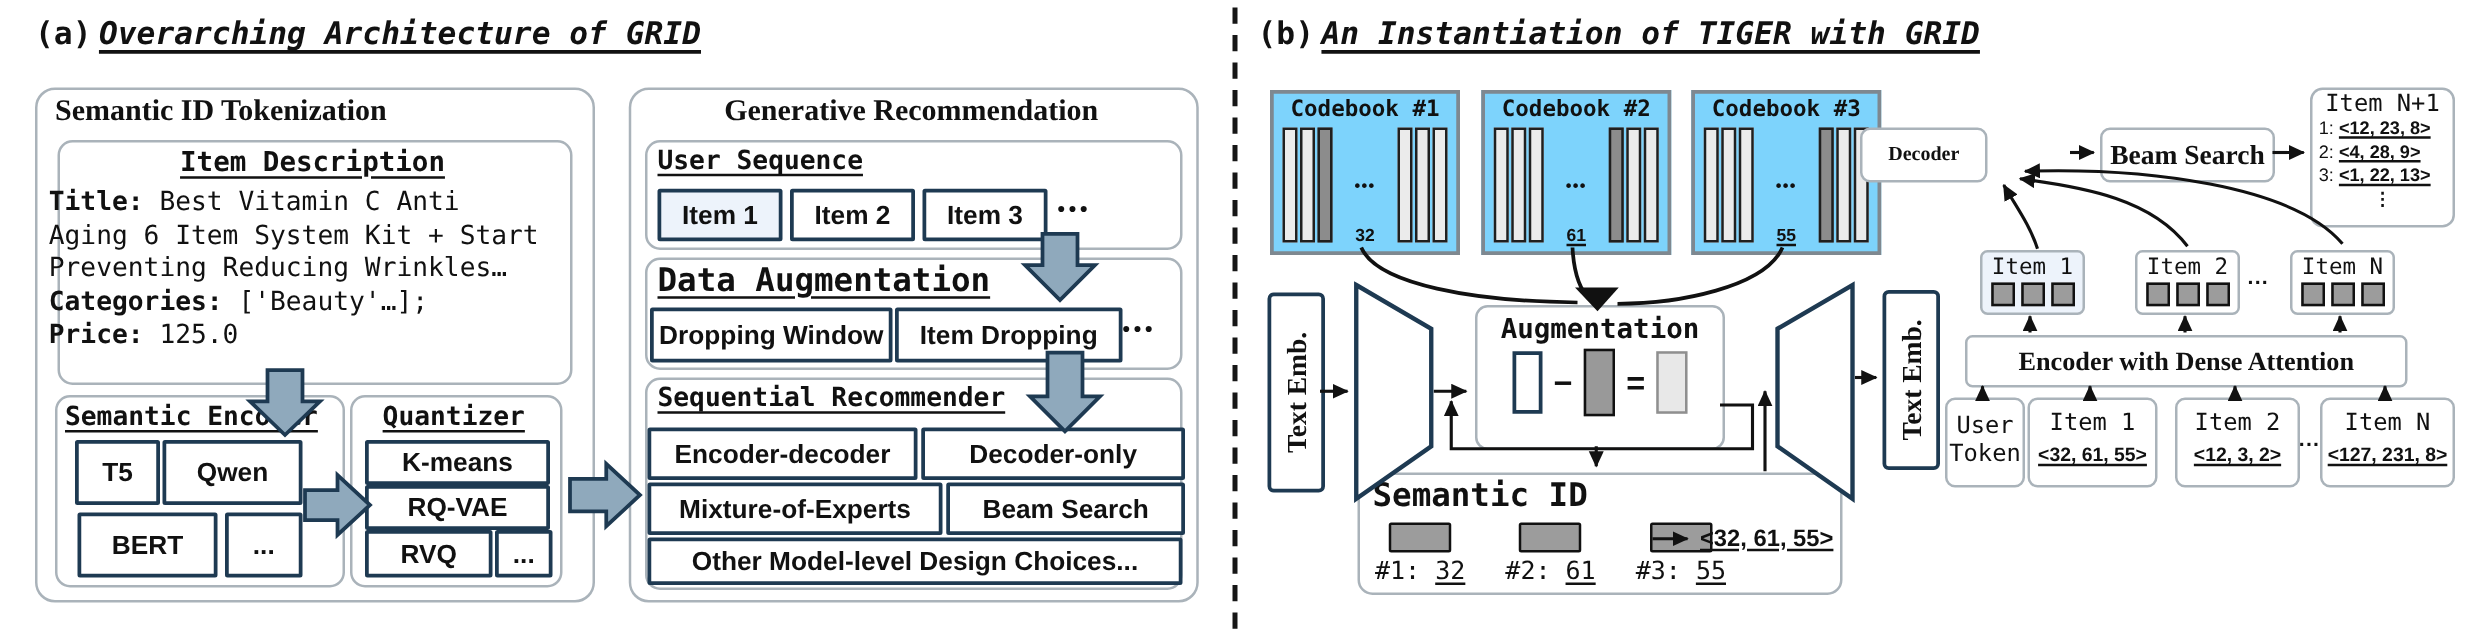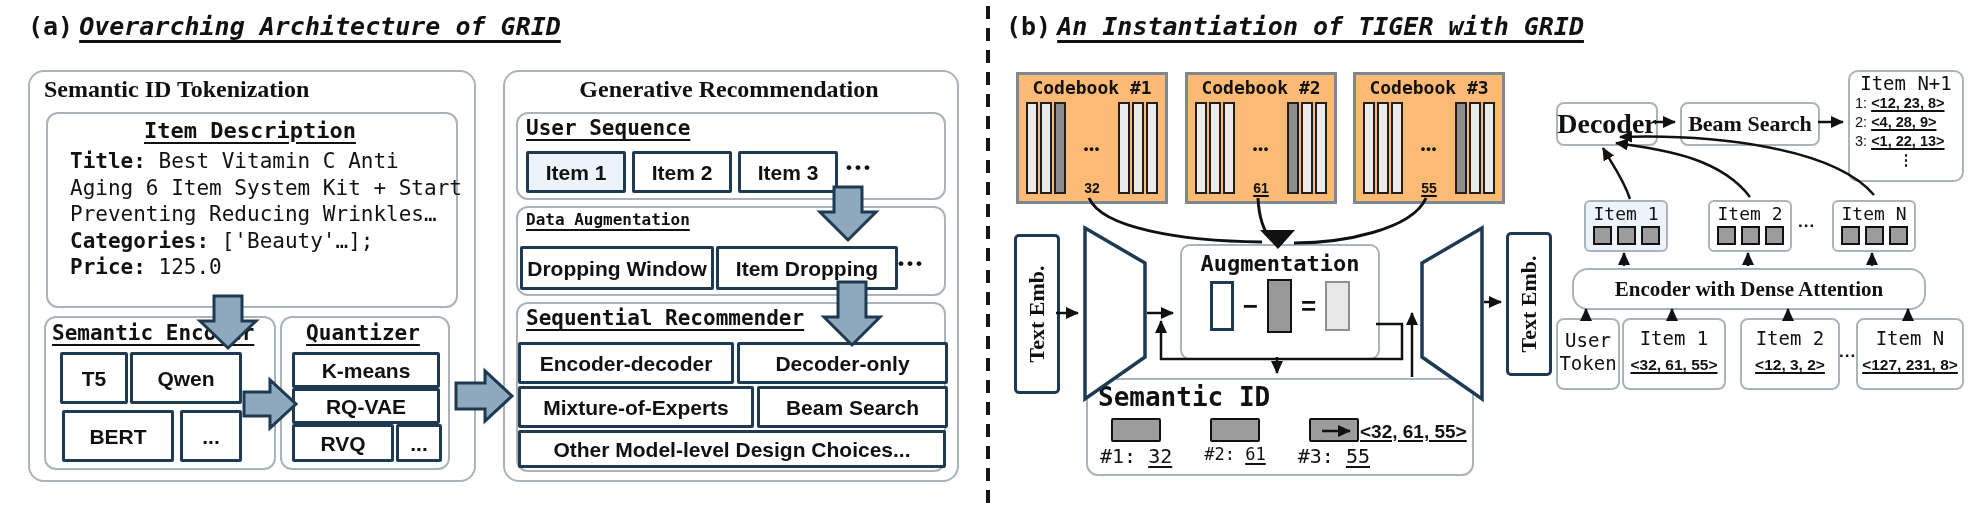--- a/index.html
+++ b/index.html
@@ -18,21 +18,21 @@
   .serif-h{font-family:"Liberation Serif",serif;font-weight:700}
   .ttl{font:700 25px "DejaVu Sans Mono",monospace;white-space:nowrap}
   .ttl .it{font-style:italic;text-decoration:underline;text-decoration-thickness:2.5px;
            text-underline-offset:5px;margin-left:6px}
   .dots3{font-weight:700;letter-spacing:3px;font-size:17px}
   .vbox{position:absolute;background:#fff;border:3.5px solid #1e3a52;border-radius:5px;
         display:flex;align-items:center;justify-content:center}
   .vtext{transform:rotate(-90deg);white-space:nowrap;font:700 22px "Liberation Serif",serif}
   .mlp-label{position:absolute;display:flex;align-items:center;justify-content:center}
   .mlp-label span{transform:rotate(90deg);font:700 24px "Liberation Serif",serif}
-  .cb{position:absolute;background:#fdba74;border:3px solid #7e8890;width:146px;height:126px}
+  .cb{position:absolute;background:#7dd3fc;border:3px solid #7e8890;width:146px;height:126px}
   .cb-title{text-align:center;font:700 18px "DejaVu Sans Mono",monospace;margin-top:2px;white-space:nowrap}
   .cb-bars{position:absolute;left:7px;right:7px;top:27px;bottom:7px;display:flex;gap:2px;align-items:stretch}
   .cb-bar{width:8px;border:2px solid #1f1f1f;background:#ebebeb;flex:none}
   .cb-bar.dark{background:#8c8c8c}
   .cb-gap{flex:1;display:flex;align-items:center;justify-content:center;position:relative}
   .cb-dots{font-weight:700;font-size:13px;letter-spacing:1px}
   .cb-num{position:absolute;bottom:-2px;left:50%;transform:translateX(-50%);
           font:700 14px "Liberation Sans",sans-serif}
   .cb-num.u{text-decoration:underline;text-decoration-thickness:1.5px;text-underline-offset:2px}
   .pill{width:46px;height:20px;background:#9c9c9c;border:2.5px solid #111;border-radius:2px;margin:0 auto}
@@ -46,21 +46,21 @@
 
 <div class="abs ttl" style="left:28px;top:12px">
   <span>(a)</span><span class="it">Overarching Architecture of GRID</span>
 </div>
 
 <div class="gbox" style="left:28px;top:70px;width:444px;height:408px;border-radius:16px"></div>
 <div class="abs serif-h" style="left:44px;top:76px;font-size:24px">Semantic ID Tokenization</div>
 
 <div class="gbox" style="left:46px;top:112px;width:408px;height:192px;border-radius:12px"></div>
 <div class="abs mono-h" style="left:46px;top:118px;width:408px;text-align:center;font-size:22px">Item Description</div>
-<div class="abs mono" style="left:70px;top:148px;font-size:21px;line-height:26.5px;white-space:nowrap">
+<div class="abs mono" style="left:39px;top:148px;font-size:21px;line-height:26.5px;white-space:nowrap">
   <div><b>Title:</b><span> Best Vitamin C Anti</span></div>
   <div>Aging 6 Item System Kit + Start</div>
   <div>Preventing Reducing Wrinkles…</div>
   <div><b>Categories:</b><span> ['Beauty'…];</span></div>
   <div><b>Price:</b><span> 125.0</span></div>
 </div>
 
 <div class="gbox" style="left:44px;top:316px;width:228px;height:150px;border-radius:12px"></div>
 <div class="abs mono-h" style="left:52px;top:321px;font-size:21px">Semantic Encoder</div>
 <div class="navybox" style="left:60px;top:352px;width:62px;height:46px">T5</div>
@@ -79,21 +79,21 @@
 <div class="abs serif-h" style="left:503px;top:76px;width:452px;text-align:center;font-size:24px">Generative Recommendation</div>
 
 <div class="gbox" style="left:516px;top:112px;width:426px;height:84px;border-radius:12px"></div>
 <div class="abs mono-h" style="left:526px;top:116px;font-size:21px">User Sequence</div>
 <div class="navybox tint" style="left:526px;top:151px;width:94px;height:36px">Item 1</div>
 <div class="navybox" style="left:632px;top:151px;width:94px;height:36px">Item 2</div>
 <div class="navybox" style="left:738px;top:151px;width:94px;height:36px">Item 3</div>
 <div class="abs dots3" style="left:846px;top:158px">•••</div>
 
 <div class="gbox" style="left:516px;top:206px;width:426px;height:86px;border-radius:12px"></div>
-<div class="abs mono-h" style="left:526px;top:210px;font-size:16px">Data Augmentation</div>
+<div class="abs mono-h" style="left:526px;top:210px;font-size:26px">Data Augmentation</div>
 <div class="navybox" style="left:520px;top:246px;width:188px;height:38px">Dropping Window</div>
 <div class="navybox" style="left:716px;top:246px;width:176px;height:38px">Item Dropping</div>
 <div class="abs dots3" style="left:898px;top:254px">•••</div>
 
 <div class="gbox" style="left:516px;top:302px;width:426px;height:166px;border-radius:12px"></div>
 <div class="abs mono-h" style="left:526px;top:306px;font-size:21px">Sequential Recommender</div>
 <div class="navybox" style="left:518px;top:342px;width:210px;height:36px">Encoder-decoder</div>
 <div class="navybox" style="left:737px;top:342px;width:205px;height:36px">Decoder-only</div>
 <div class="navybox" style="left:518px;top:386px;width:230px;height:36px">Mixture-of-Experts</div>
 <div class="navybox" style="left:757px;top:386px;width:185px;height:36px">Beam Search</div>
@@ -176,30 +176,30 @@
 
 <div class="gbox" style="left:1086px;top:378px;width:384px;height:94px;border-radius:12px"></div>
 <div class="abs mono" style="left:1098px;top:382px;font-weight:700;font-size:26px">Semantic ID</div>
 <div class="abs" style="left:1100px;top:418px;display:flex;gap:32px">
   <div style="text-align:center">
     <div class="pill"></div>
     <div class="mono" style="font-size:20px;margin-top:2px;white-space:nowrap"><span>#1:</span> <span class="u">32</span></div>
   </div>
   <div style="text-align:center">
     <div class="pill"></div>
-    <div class="mono" style="font-size:17px;margin-top:2px;white-space:nowrap"><span>#2:</span> <span class="u">61</span></div>
+    <div class="mono" style="font-size:20px;margin-top:2px;white-space:nowrap"><span>#2:</span> <span class="u">61</span></div>
   </div>
   <div style="text-align:left">
     <div class="pill"></div>
     <div class="mono" style="font-size:20px;margin-top:2px;white-space:nowrap"><span>#3:</span> <span class="u">55</span></div>
   </div>
 </div>
 <div class="abs val" style="left:1360px;top:421px;font-size:19px;white-space:nowrap">&lt;32, 61, 55&gt;</div>
 
-<div class="grybox serif-h" style="left:1556px;top:102px;width:98px;height:40px;display:flex;align-items:center;justify-content:center;font-size:28px">Decoder</div>
+<div class="grybox serif-h" style="left:1488px;top:102px;width:98px;height:40px;display:flex;align-items:center;justify-content:center;font-size:16px">Decoder</div>
 <div class="grybox serif-h" style="left:1680px;top:102px;width:136px;height:40px;display:flex;align-items:center;justify-content:center;font-size:22px">Beam Search</div>
 <div class="grybox" style="left:1848px;top:70px;width:112px;height:108px;border-radius:10px">
   <div class="mono" style="text-align:center;font-size:19px;margin-top:0">Item N+1</div>
   <div style="font-size:14.5px;line-height:19px;margin-left:5px;white-space:nowrap">
     <div><span>1:</span> <span class="val">&lt;12, 23, 8&gt;</span></div>
     <div><span>2:</span> <span class="val">&lt;4, 28, 9&gt;</span></div>
     <div><span>3:</span> <span class="val">&lt;1, 22, 13&gt;</span></div>
     <div style="text-align:center;font-weight:700;margin-left:-5px">⋮</div>
   </div>
 </div>
@@ -223,21 +223,21 @@
 <div class="abs" style="left:1798px;top:212px;font-weight:700;font-size:17px;letter-spacing:1px">...</div>
 <div class="grybox" style="left:1832px;top:200px;width:80px;height:48px;border-radius:6px">
   <div class="mono" style="text-align:center;font-size:18px;margin-top:1px">Item N</div>
   <div style="display:flex;justify-content:center;gap:5px;margin-top:2px">
     <div class="sq"></div>
       <div class="sq"></div>
       <div class="sq"></div>
   </div>
 </div>
 
-<div class="grybox serif-h" style="left:1572px;top:268px;width:350px;height:38px;border-radius:16px;display:flex;align-items:center;justify-content:center;font-size:21px">Encoder with Dense Attention</div>
+<div class="grybox serif-h" style="left:1572px;top:268px;width:350px;height:38px;border-radius:6px;display:flex;align-items:center;justify-content:center;font-size:21px">Encoder with Dense Attention</div>
 
 <div class="grybox" style="left:1556px;top:318px;width:60px;height:68px">
   <div class="mono" style="font-size:19px;line-height:23px;text-align:center;margin-top:9px">
     <div>User</div>
     <div>Token</div>
   </div>
 </div>
 <div class="grybox" style="left:1622px;top:318px;width:100px;height:68px">
   <div class="mono" style="text-align:center;font-size:19px;margin-top:7px">Item 1</div>
   <div class="val" style="text-align:center;font-size:15.5px;margin-top:7px;white-space:nowrap">&lt;32, 61, 55&gt;</div>

